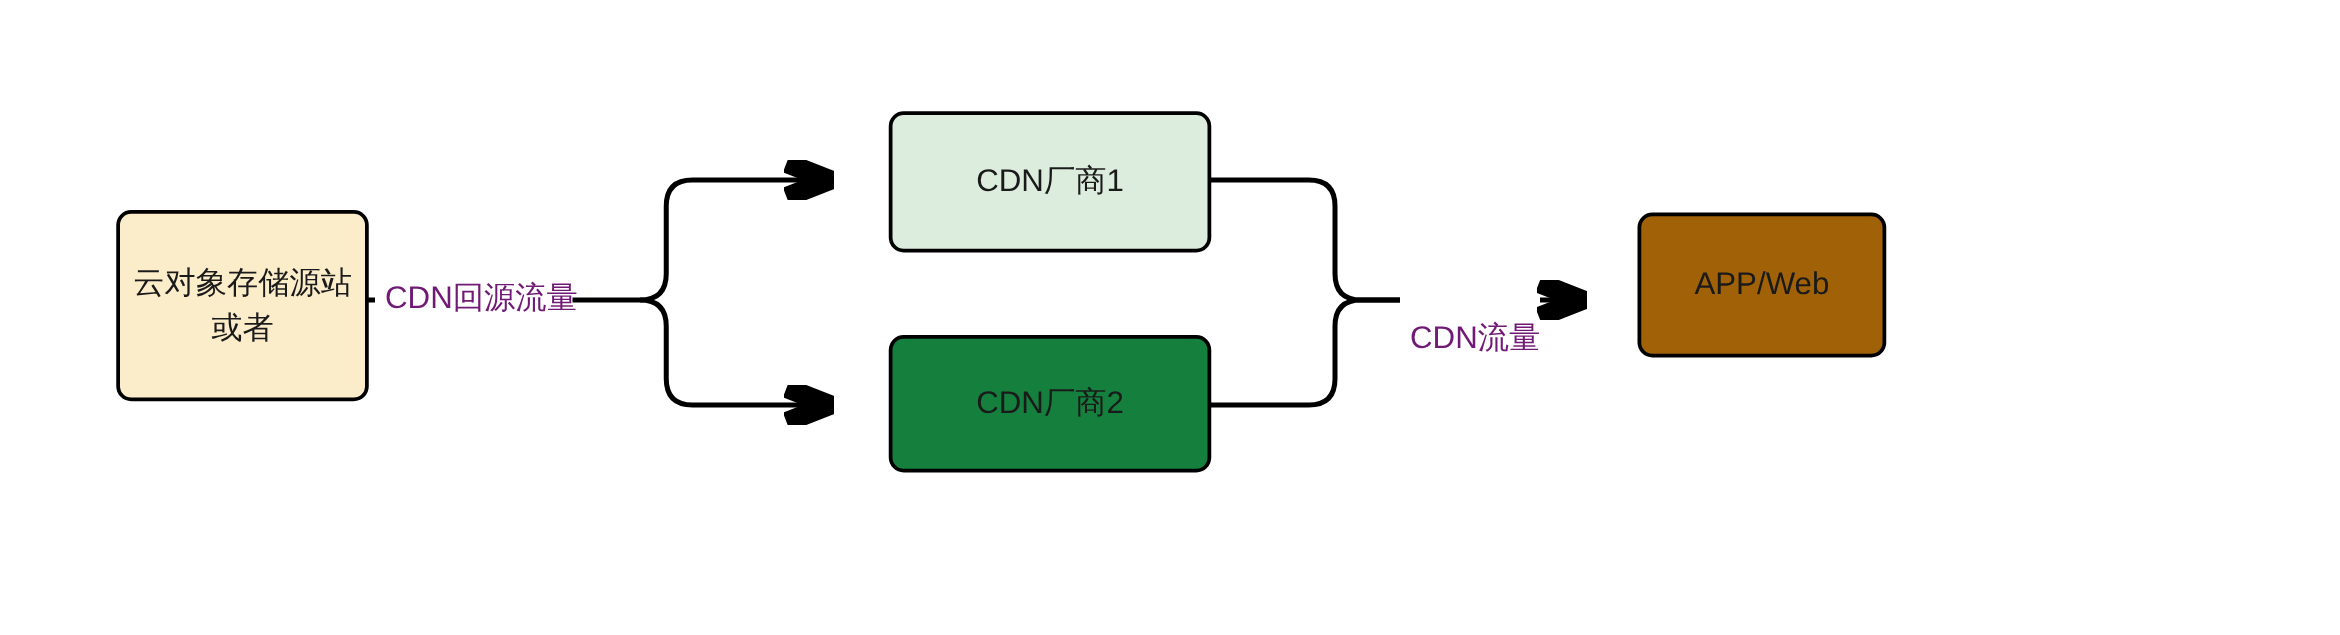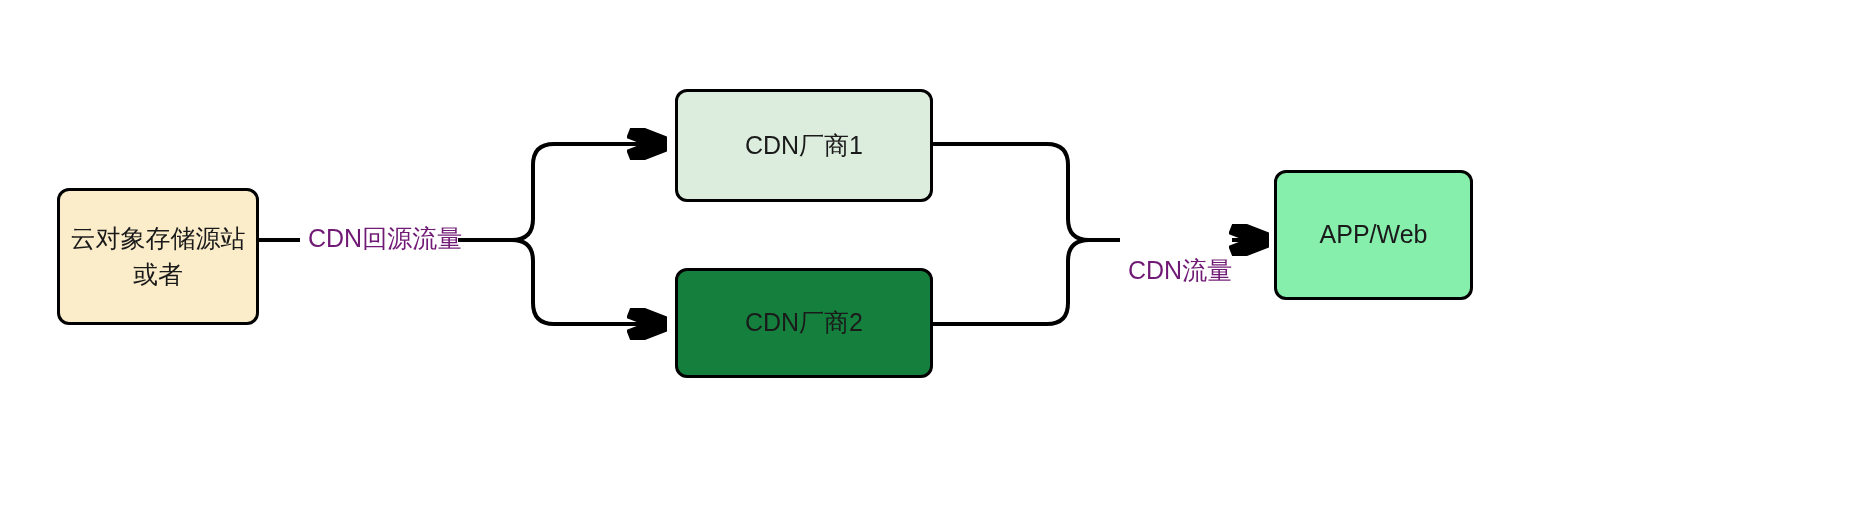--- a/index.html
+++ b/index.html
@@ -2,26 +2,26 @@
 <html><head>
 <meta charset="utf-8">
 <style>
   html,body{margin:0;padding:0;background:#ffffff;}
   body{width:1872px;height:508px;position:relative;overflow:hidden;
        font-family:"Liberation Sans","DejaVu Sans",sans-serif;}
   #stage{position:absolute;left:0;top:0;width:1872px;height:508px;}
   .node{position:absolute;box-sizing:border-box;border:3px solid #000000;
         border-radius:12px;display:flex;flex-direction:column;
         align-items:center;justify-content:center;color:#1a1a1a;
-        font-size:25px;line-height:1.42;text-align:left;}
+        font-size:25px;line-height:1.42;text-align:left;margin-left:36px;}
   .node .ln{display:block;white-space:nowrap;}
-  #node-origin{left:57px;top:188px;width:202px;height:137px;background:#fbecca;}
+  #node-origin{left:57px;top:168px;width:202px;height:153px;background:#fbecca;}
   #node-cdn1{left:675px;top:89px;width:258px;height:113px;background:#dcecdd;}
   #node-cdn2{left:675px;top:268px;width:258px;height:110px;background:#15803d;}
-  #node-appweb{left:1274px;top:170px;width:199px;height:130px;background:#86efac;}
+  #node-appweb{left:1274px;top:170px;width:199px;height:116px;background:#a16207;}
   .edge-label{position:absolute;color:#701a75;font-size:25px;
               white-space:nowrap;line-height:1;}
   #label-backorigin{left:308px;top:226px;}
   #label-cdnflow{left:1128px;top:226px;margin-top:32px;}
   svg.wires{position:absolute;left:0;top:0;width:1872px;height:508px;
             overflow:visible;pointer-events:none;}
   svg.wires path,svg.wires line{fill:none;stroke:#000000;stroke-width:4;
             stroke-linecap:butt;stroke-linejoin:round;}
 </style>
 </head>

